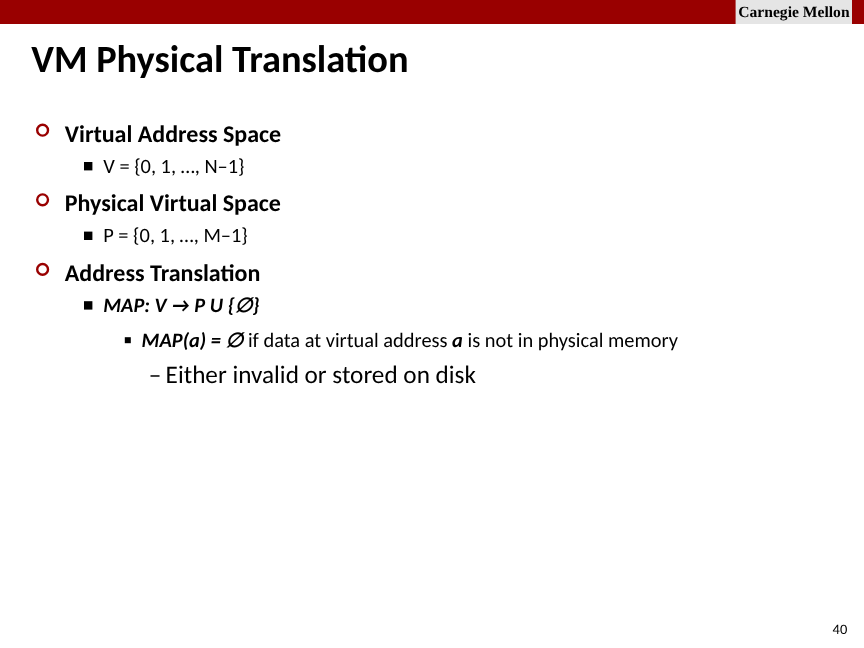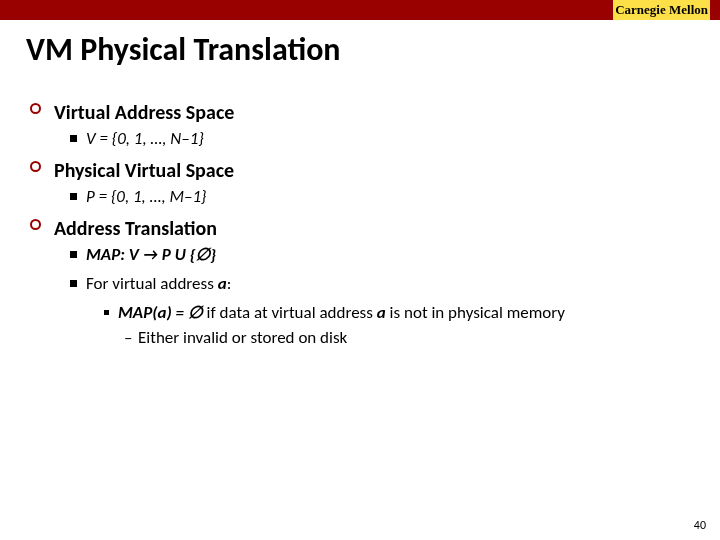--- a/index.html
+++ b/index.html
@@ -23,21 +23,21 @@
   }
   .header-label {
     position: absolute;
     top: 0;
     right: 10px;
     color: #000;
     font-family: Georgia, "Times New Roman", serif;
     font-weight: bold;
     font-size: 13px;
     line-height: 20px;
-    background: #fde047;
+    background: #e5e5e5;
     padding: 0 2px;
   }
   .slide-title {
     position: absolute;
     top: 30px;
     left: 26px;
     font-size: 32px;
     font-weight: bold;
     color: #000;
   }
@@ -64,21 +64,20 @@
     width: 11px;
     height: 11px;
     border: 2px solid #990000;
     border-radius: 50%;
     box-sizing: border-box;
   }
   .l2 {
     margin: 2px 0 6px 0;
     padding-left: 60px;
     position: relative;
-    font-style: italic;
     font-size: 17px;
     font-weight: normal;
   }
   .l2.normal { font-style: normal; }
   .l2::before {
     content: "";
     position: absolute;
     left: 44px;
     top: 7px;
     width: 7px;
@@ -97,21 +96,21 @@
     left: 78px;
     top: 8px;
     width: 5px;
     height: 5px;
     background: #000;
   }
   .l4 {
     margin: 2px 0;
     padding-left: 112px;
     position: relative;
-    font-size: 17px;
+    font-size: 21px;
   }
   .l4::before {
     content: "–";
     position: absolute;
     left: 98px;
     top: 0;
   }
   .ital { font-style: italic; text-align: right; }
   .bold { font-weight: bold; }
   .page-num {
@@ -137,23 +136,20 @@
 
   <div class="l1">Physical Virtual Space</div>
   <div class="l2">P = {0, 1, …, M–1}</div>
 
   <div class="l1">Address Translation</div>
 
   <div class="l2 normal">
     <span class="ital bold">MAP:  V  →  P  U  {∅}</span>
   </div>
 
-  <div class="l2 normal">
-    <span>For virtual address </span><span class="ital bold">a</span><span>:</span>
-  </div>
 
 
   <div class="l3">
     <span class="ital bold">MAP(a)  =  ∅ </span><span>if data at virtual address </span><span class="ital bold">a</span><span> is not in physical memory</span>
   </div>
 
   <div class="l4">Either invalid or stored on disk</div>
 
 </div>
 

